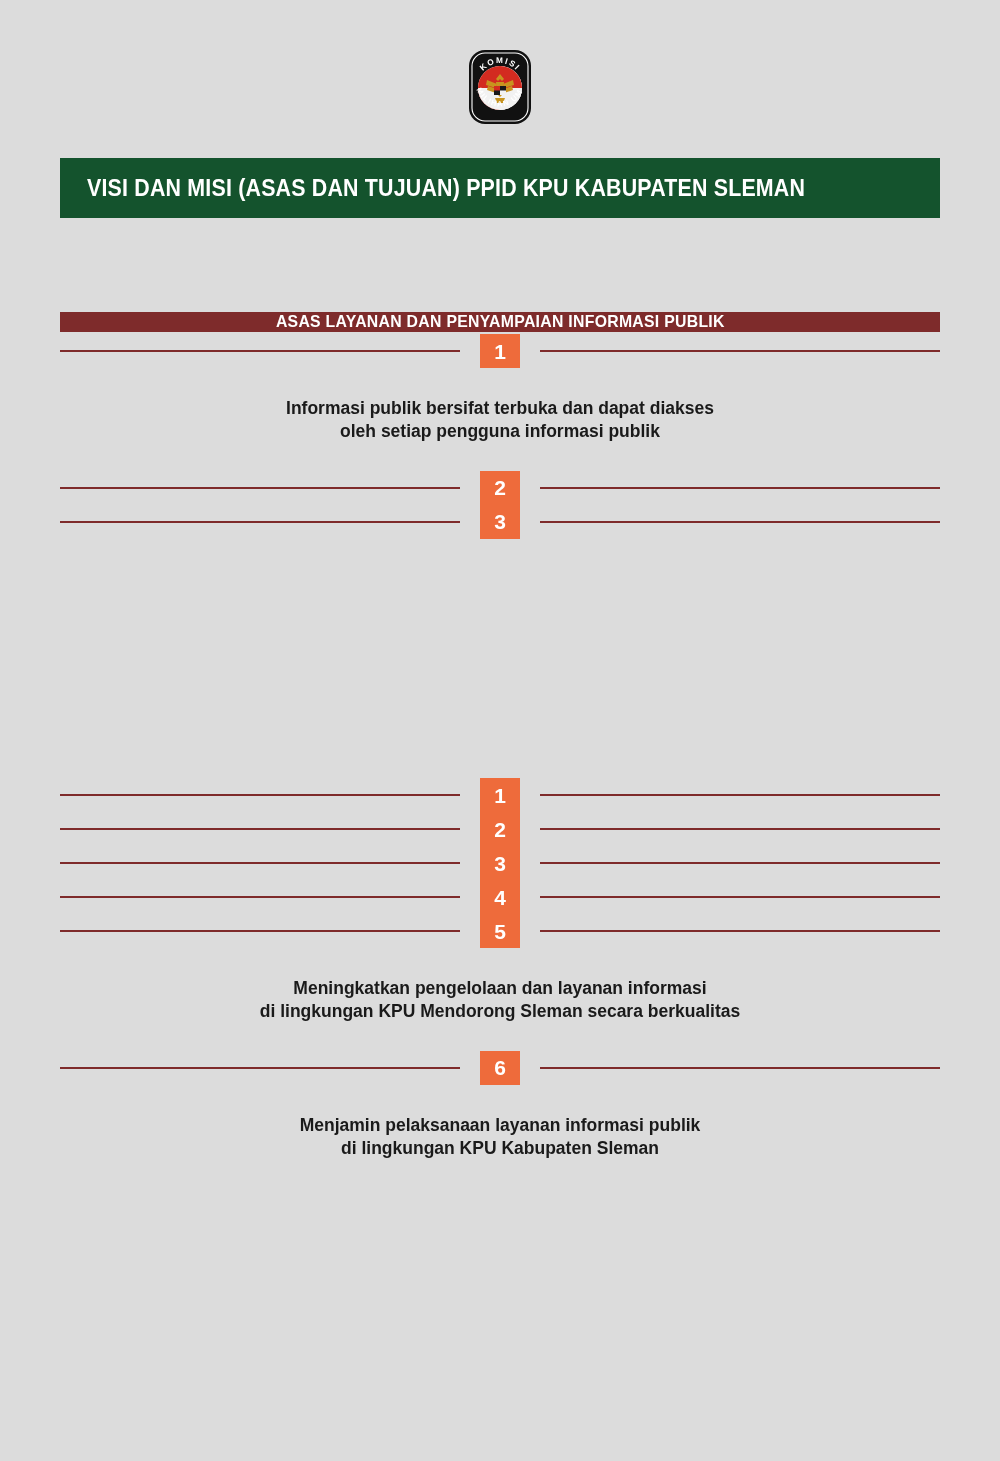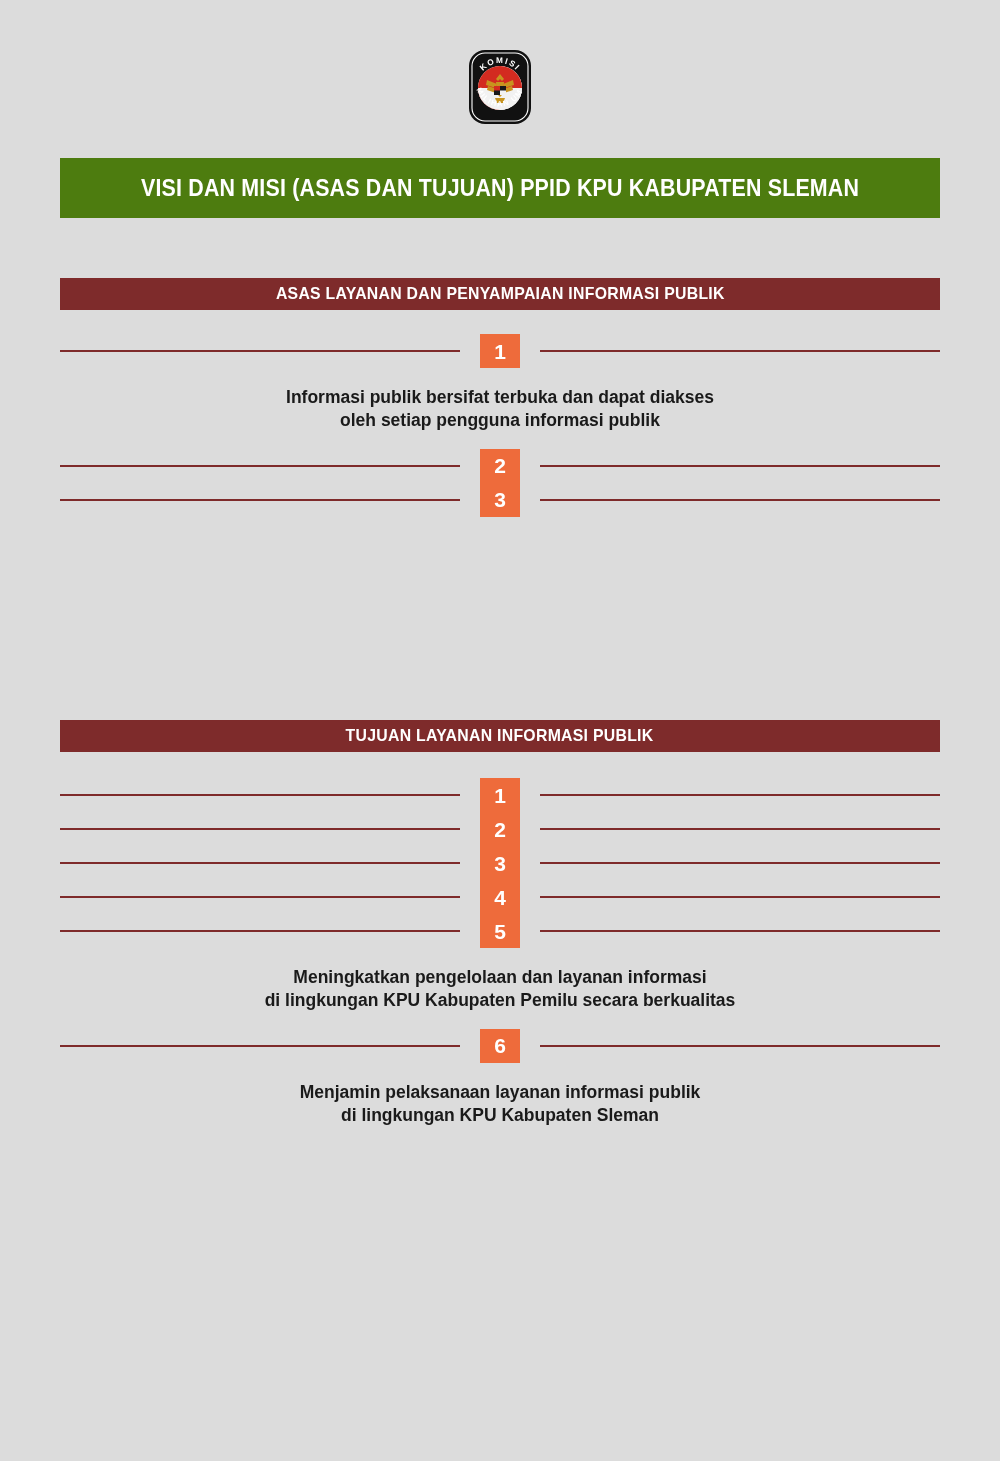--- a/index.html
+++ b/index.html
@@ -36,45 +36,46 @@
     position: relative;
   }
 
   
   .title-bar {
     position: absolute;
     top: 158px;
     left: 60px;
     width: 880px;
     height: 60px;
-    background: #4d7c0f;
-    display: flex;
-    align-items: center;
-    justify-content: center;
+    background: #14532d;
+    display: flex;
+    align-items: center;
+    justify-content: flex-start;
   }
   .title-bar .title-text {
     color: #ffffff;
     font-size: 23px;
     font-weight: bold;
     letter-spacing: 0.2px;
     text-align: center;
     transform: scaleX(0.93);
     white-space: nowrap;
   }
 
   
   .section-bar {
     position: absolute;
     left: 60px;
     width: 880px;
-    height: 32px;
+    height: 20px;
     background: #7e2b2b;
     display: flex;
     align-items: center;
     justify-content: center;
+    margin-top: 34px;
   }
   .section-bar .section-text {
     color: #ffffff;
     font-size: 17px;
     font-weight: bold;
     letter-spacing: 0.3px;
     transform: scaleX(0.93);
     white-space: nowrap;
   }
 
@@ -112,21 +113,21 @@
     background: #ee6b3b;
     color: #ffffff;
     display: flex;
     align-items: center;
     justify-content: center;
     font-size: 21px;
     font-weight: bold;
     line-height: 1;
   }
   .item-text {
-    margin: 0;
+    margin: 11px;
     padding: 18px 100px 6px 100px;
     text-align: center;
     color: #1a1a1a;
     font-size: 17.5px;
     font-weight: bold;
     line-height: 1.33;
     white-space: pre-line;
   }
   .item-text.pad-bottom-lg { padding-bottom: 16px; }
 </style>
@@ -204,23 +205,20 @@
     <div class="item">
       <div class="divider-row">
         <span class="rule left"></span>
         <span class="rule right"></span>
         <span class="num-badge">3</span>
       </div>
     </div>
 
   </div>
 
-  <div class="section-bar" style="top:720px;">
-    <span class="section-text">TUJUAN LAYANAN INFORMASI PUBLIK</span>
-  </div>
 
   <div class="section-body" style="top:778px;">
 
     <div class="item">
       <div class="divider-row">
         <span class="rule left"></span>
         <span class="rule right"></span>
         <span class="num-badge">1</span>
       </div>
     </div>
@@ -249,21 +247,21 @@
       </div>
     </div>
 
     <div class="item">
       <div class="divider-row">
         <span class="rule left"></span>
         <span class="rule right"></span>
         <span class="num-badge">5</span>
       </div>
       <p class="item-text pad-bottom-lg">Meningkatkan pengelolaan dan layanan informasi
-di lingkungan KPU Kabupaten Pemilu secara berkualitas</p>
+di lingkungan KPU Mendorong Sleman secara berkualitas</p>
     </div>
 
     <div class="item">
       <div class="divider-row">
         <span class="rule left"></span>
         <span class="rule right"></span>
         <span class="num-badge">6</span>
       </div>
       <p class="item-text">Menjamin pelaksanaan layanan informasi publik
 di lingkungan KPU Kabupaten Sleman</p>

